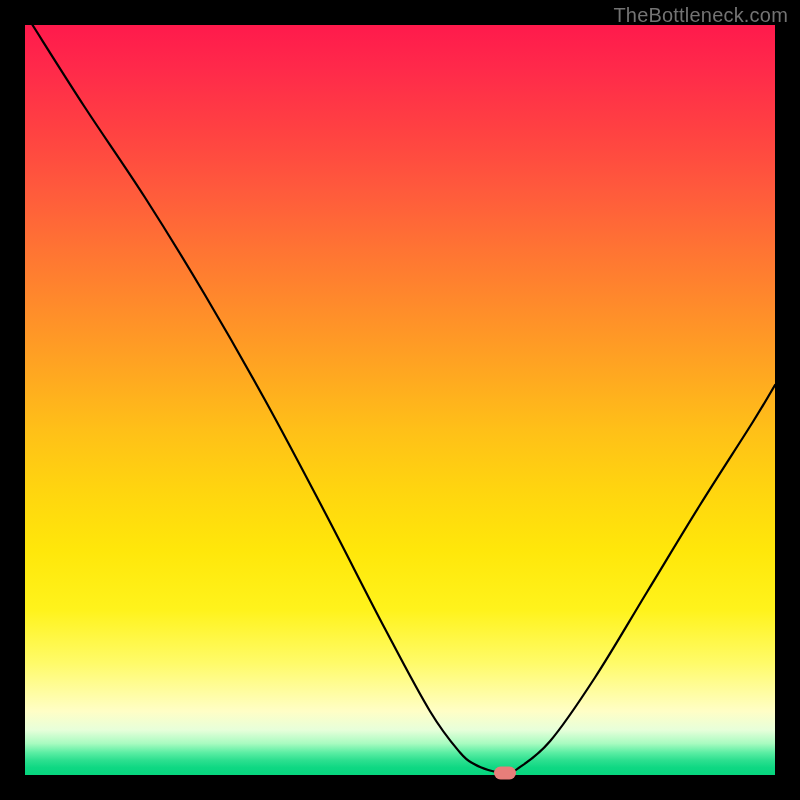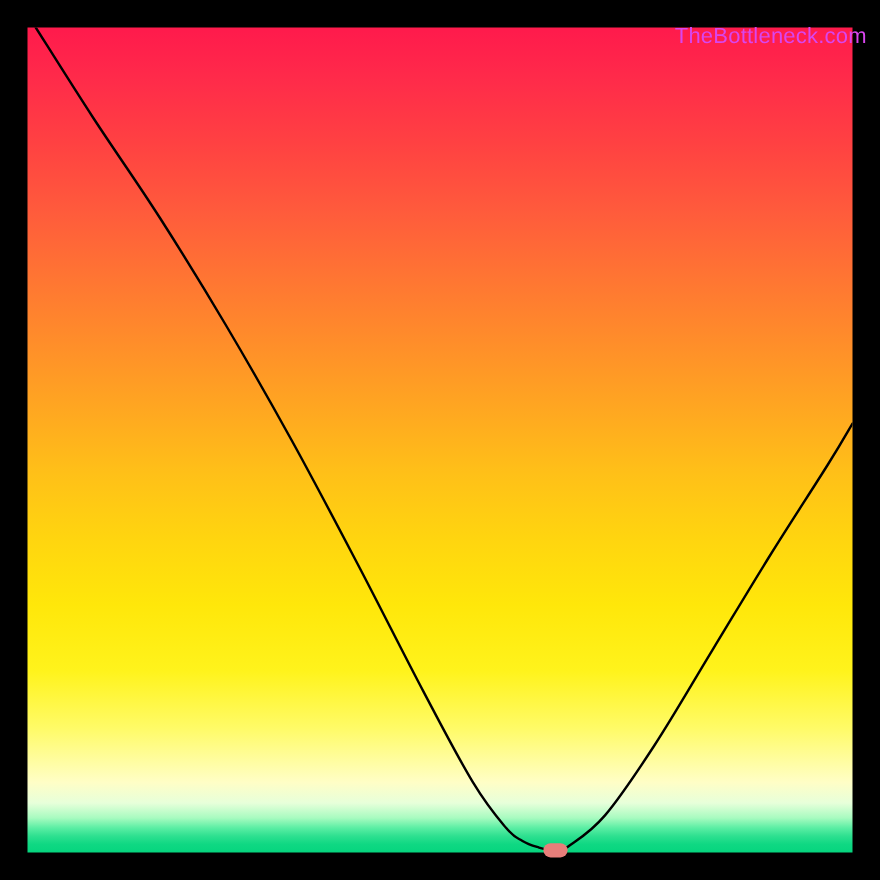--- a/index.html
+++ b/index.html
@@ -8,25 +8,24 @@
     height: 800px;
     background: #000;
     position: relative;
     font-family: Arial, sans-serif;
     overflow: hidden;
   }
   .watermark {
     position: absolute;
     top: 4px;
     right: 12px;
-    color: #d946ef;
+    color: #737373;
     font-size: 20px;
     z-index: 10;
     letter-spacing: 0.2px;
-    margin-top: 18px;
   }
   .frame {
     position: absolute;
     left: 25px;
     top: 25px;
     width: 750px;
     height: 750px;
     background: #000;
   }
   .gradient {

